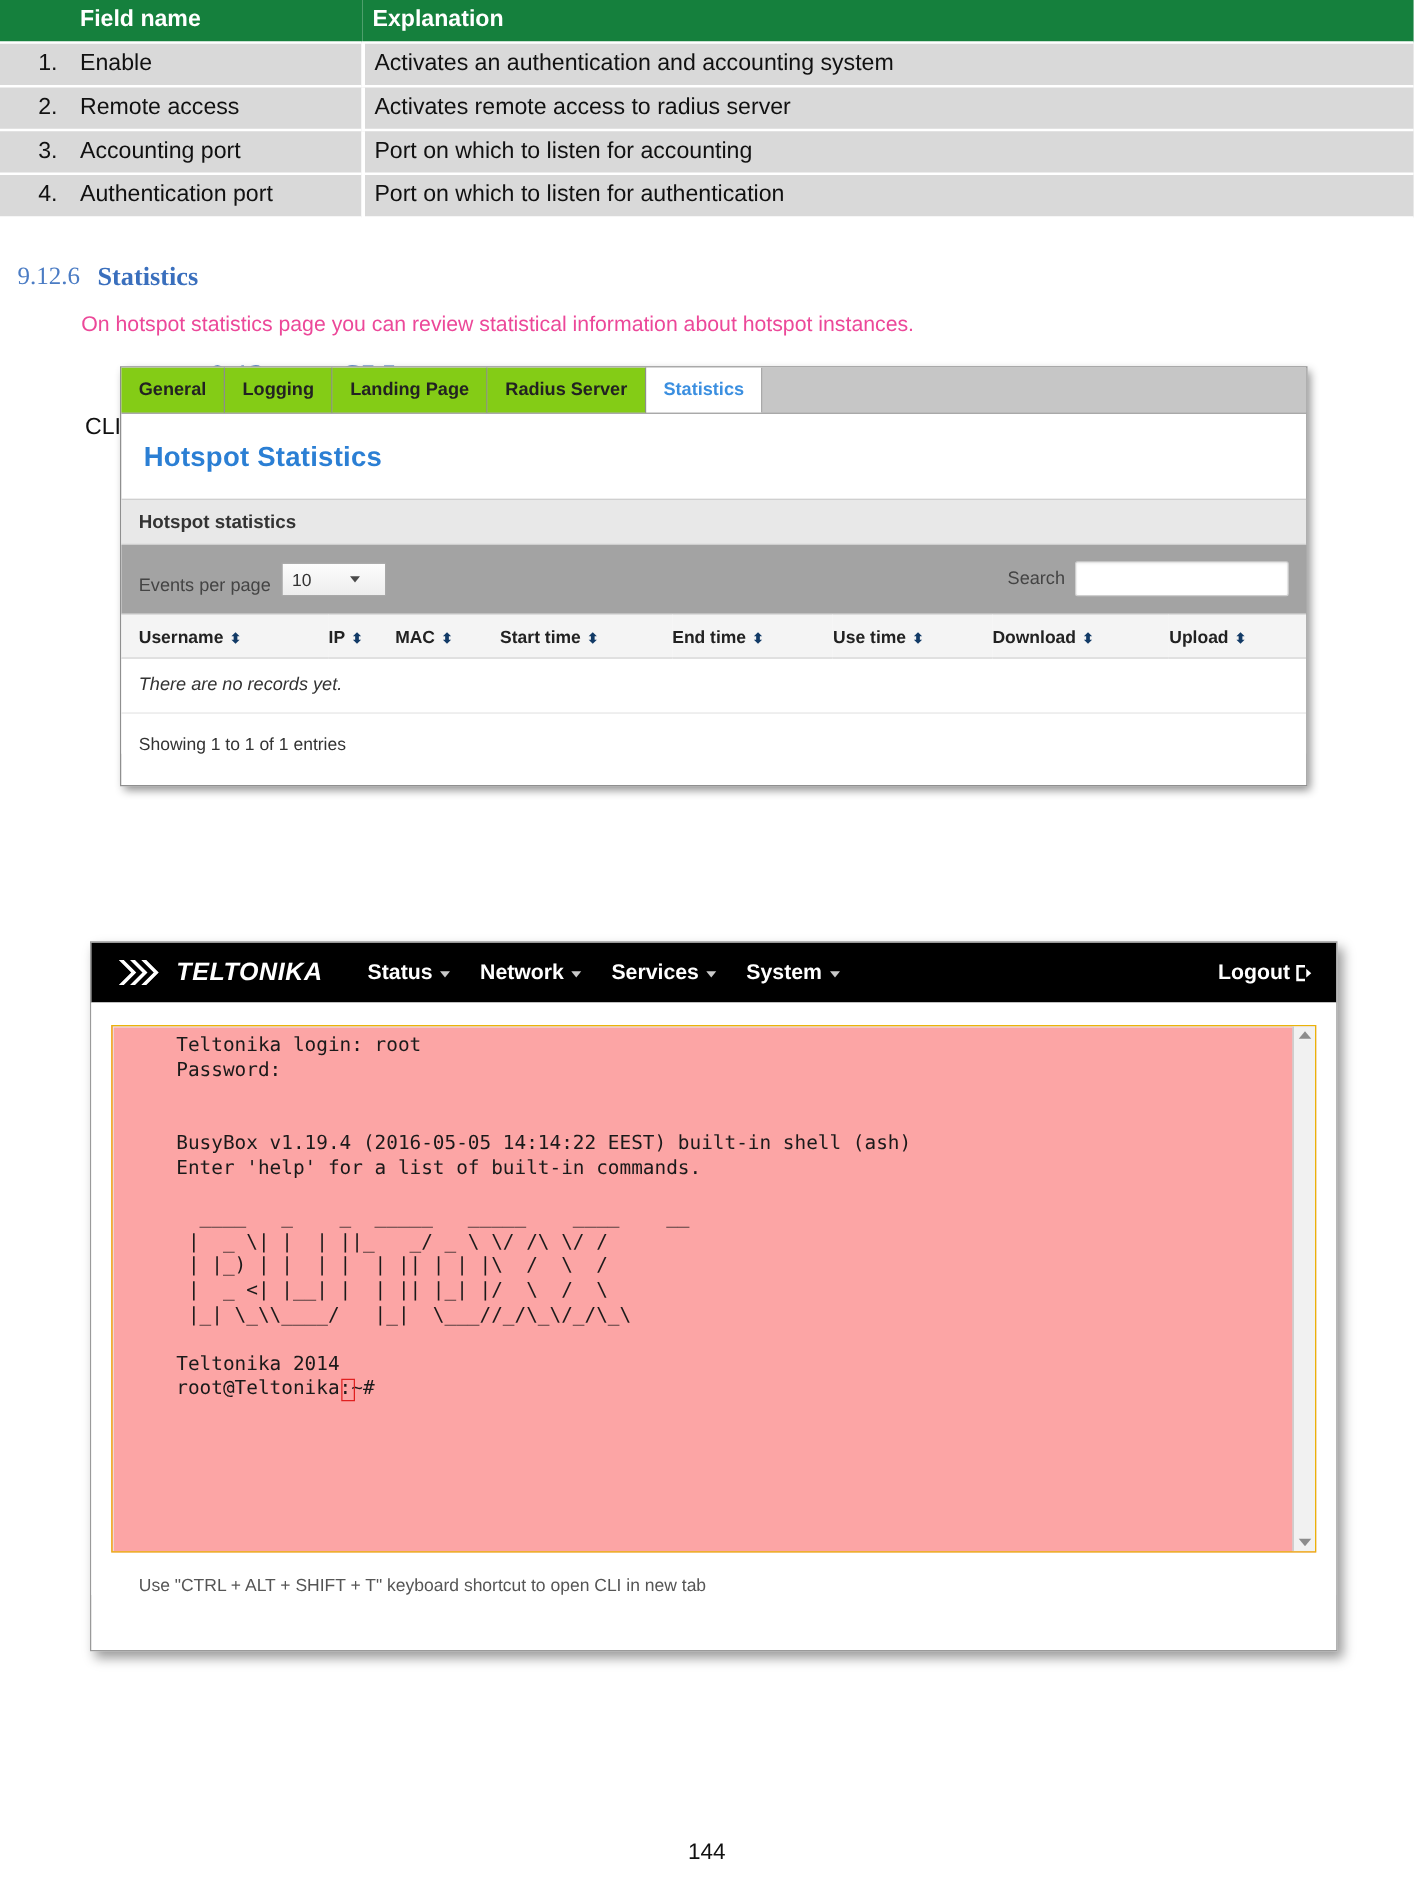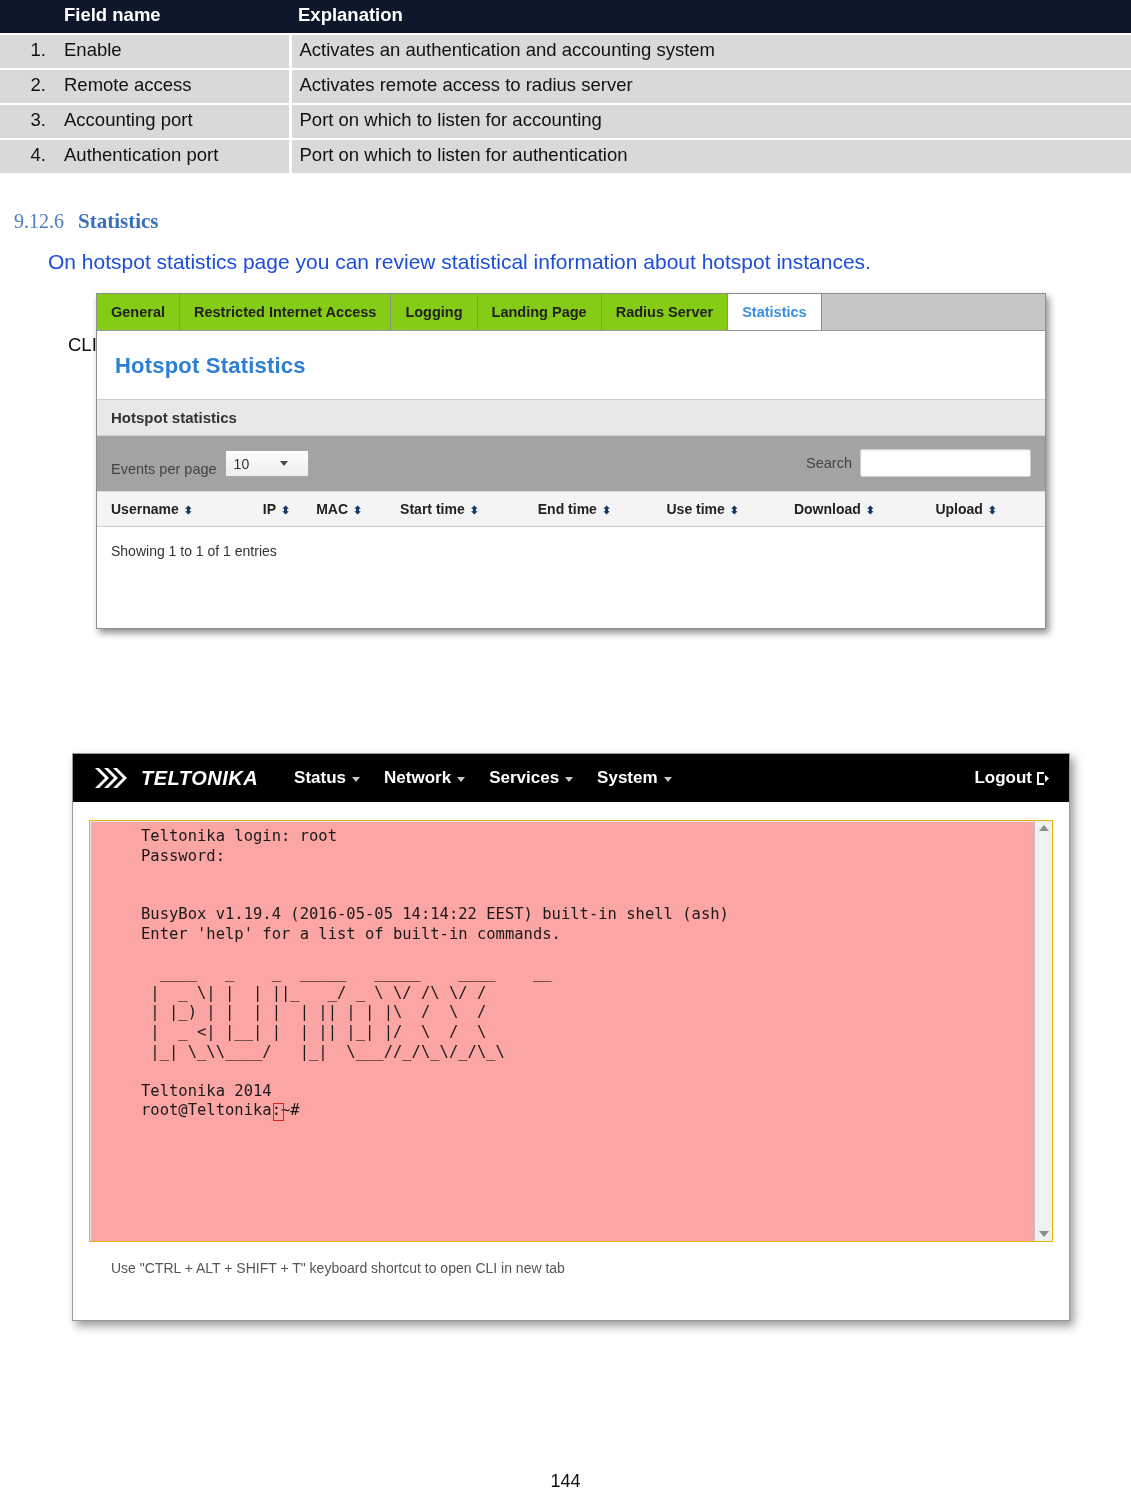--- a/index.html
+++ b/index.html
@@ -22,21 +22,21 @@
     border-collapse: collapse;
     table-layout: fixed;
   }
   .field-table th, .field-table td {
     padding: 3px 8px 5px 8px;
     font-size: 18.5px;
     line-height: 1.35;
     vertical-align: middle;
   }
   .field-table thead th {
-    background: #0f172a;
+    background: #15803d;
     color: #ffffff;
     font-weight: bold;
     text-align: left;
     height: 23px;
   }
   .field-table thead th.idx-col { width: 40px; }
   .field-table thead th.name-col { width: 218px; }
   .field-table tbody td {
     background: #d9d9d9;
     border-top: 2px solid #ffffff;
@@ -65,23 +65,23 @@
     font-size: 20px;
     font-family: "Liberation Serif", serif;
   }
   .h3-title {
     color: #3a6fbd;
     font-size: 21px;
     font-weight: bold;
     font-family: "Liberation Serif", serif;
   }
   .body-para {
-    margin: 16px 0 0 48px;
-    font-size: 21px;
-    color: #1d4ed8;
+    margin: 16px 0 0 65px;
+    font-size: 17px;
+    color: #ec4899;
   }
 
   .h2-row {
     margin: 18px 0 0 168px;
     display: flex;
     align-items: baseline;
     gap: 60px;
   }
   .h2-num, .h2-title {
     color: #3a6fbd;
@@ -386,21 +386,20 @@
 
 <div class="h3-row">
   <span class="h3-num">9.12.6</span>
   <span class="h3-title">Statistics</span>
 </div>
 <p class="body-para">On hotspot statistics page you can review statistical information about hotspot instances.</p>
 
 <div class="shot-stats">
   <div class="tabbar">
     <div class="tab">General</div>
-    <div class="tab">Restricted Internet Access</div>
     <div class="tab">Logging</div>
     <div class="tab">Landing Page</div>
     <div class="tab">Radius Server</div>
     <div class="tab active">Statistics</div>
     <div class="tab-filler"></div>
   </div>
 
   <div class="panel-title">Hotspot Statistics</div>
 
   <div class="section-bar">Hotspot statistics</div>
@@ -425,20 +424,21 @@
         <th><span>MAC</span><span class="sort-arrow">⬍</span></th>
         <th><span>Start time</span><span class="sort-arrow">⬍</span></th>
         <th><span>End time</span><span class="sort-arrow">⬍</span></th>
         <th><span>Use time</span><span class="sort-arrow">⬍</span></th>
         <th><span>Download</span><span class="sort-arrow">⬍</span></th>
         <th><span>Upload</span><span class="sort-arrow">⬍</span></th>
       </tr>
     </thead>
   </table>
 
+  <div class="norecords">There are no records yet.</div>
   <div class="showing">Showing 1 to 1 of 1 entries</div>
 </div>
 
 <div class="h2-row">
   <span class="h2-num">9.13</span>
   <span class="h2-title">CLI</span>
 </div>
 <p class="body-para2">CLI or Comand Line Interface functionality allows you to enter and execute comands into routers terminal.</p>
 
 <div class="shot-cli">

